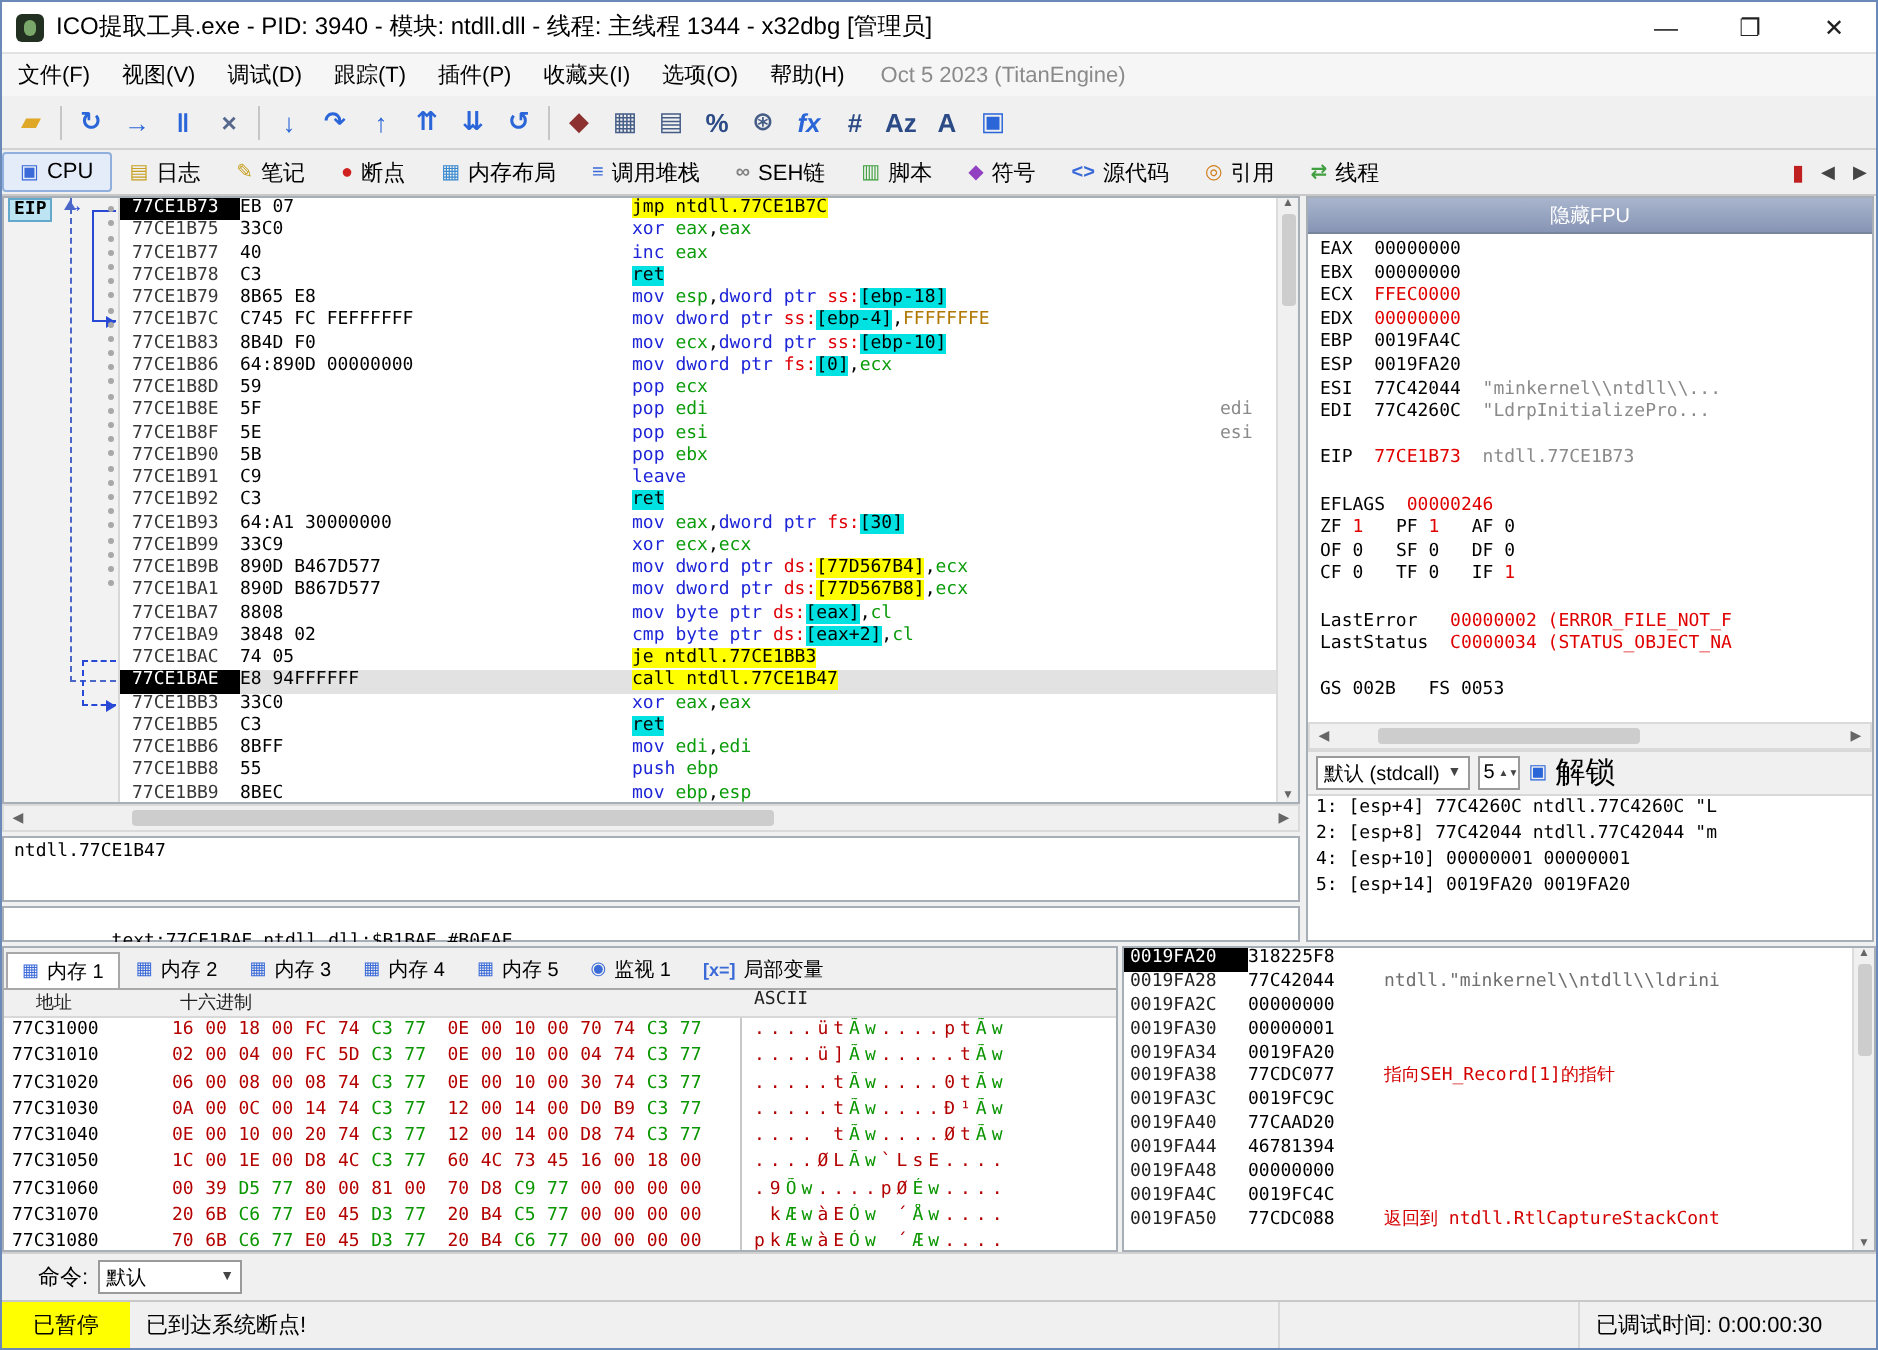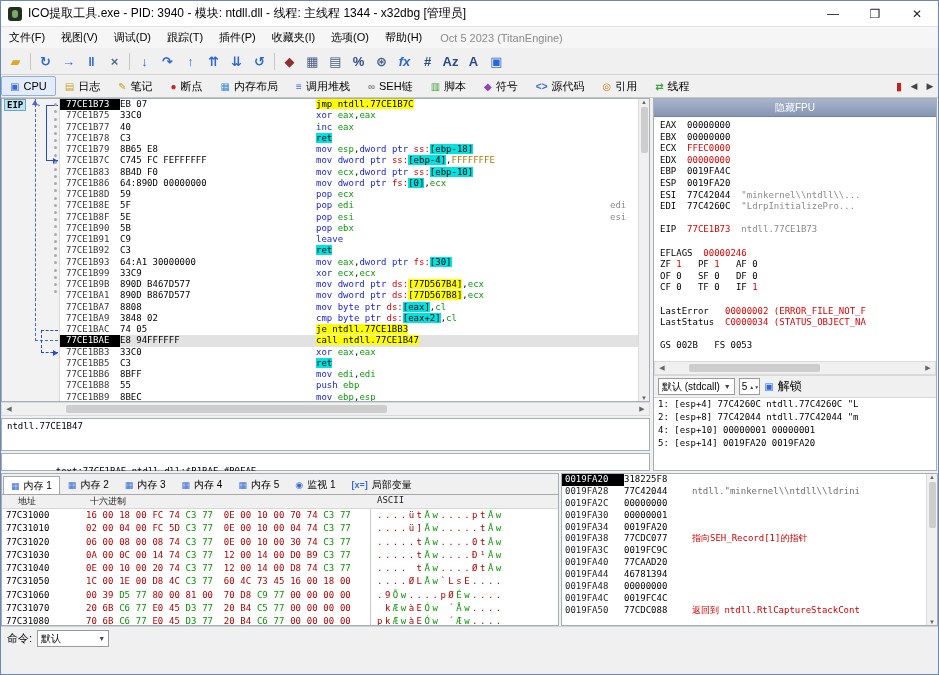--- a/index.html
+++ b/index.html
@@ -70,21 +70,21 @@
 .fpuhdr{height:18px;flex:none;background:linear-gradient(#a9b5cd,#8795b5);color:#fff;font-size:10px;display:flex;align-items:center;justify-content:center;border-bottom:1px solid #76849e}
 .rrows{height:244px;flex:none;overflow:hidden;font:9px "DejaVu Sans Mono",monospace;white-space:pre;padding:3px 0 0 6px}
 .rrow{height:11.6px;line-height:11.6px}
 .regscroll{margin:0}
 .argsbar{height:23px;flex:none;background:#f0f0f0;display:flex;align-items:center;gap:4px;padding:0 4px;border-top:1px solid #d8d8d8;border-bottom:1px solid #d8d8d8}
 .combo{background:#fff;border:1px solid #9a9a9a;height:17px;display:inline-flex;align-items:center;padding:0 3px;font-size:10px;gap:4px}
 .carr{font-size:7px;color:#444}
 .spin{background:#fff;border:1px solid #9a9a9a;height:17px;display:inline-flex;align-items:center;padding:0 2px;font-size:10px;gap:2px}
 .spinbtns{font-size:5px;color:#444;display:inline-block;line-height:6px;width:8px;text-align:center}
 .lockicon{color:#2b66d9;font-size:10px}
-.locklabel{font-size:12px}
+.locklabel{font-size:15px}
 .args{flex:1;overflow:hidden;font:9px "DejaVu Sans Mono",monospace;white-space:pre;background:#fff}
 .argrow{height:13px;line-height:13px;padding-left:4px}
 
 .bottom{height:155px;display:flex;flex:none;background:#f0f0f0;border-top:2px solid #f0f0f0}
 .dumppane{width:558px;flex:none;background:#fff;border:1px solid #a8aeb6;position:relative;display:flex;flex-direction:column;overflow:hidden}
 .dumptabs{height:21px;flex:none;background:#f0f0f0;border-bottom:1px solid #a8a8a8;display:flex;align-items:flex-end;padding-left:1px;overflow:hidden;white-space:nowrap}
 .dtab{display:inline-flex;align-items:center;gap:4px;padding:2px 7px;height:19px;font-size:10px;border:1px solid transparent;flex:none}
 .dtab.active{background:#fff;border:1px solid #a8a8a8;border-bottom:1px solid #fff;margin-bottom:-1px}
 .dticon{color:#3a6ad8;font-size:9px;font-weight:bold}
 .dumphdr{height:14px;flex:none;background:#f0f0f0;border-bottom:1px solid #d8d8d8;font:9px "DejaVu Sans Mono",monospace;display:flex;color:#222}
@@ -101,21 +101,21 @@
 .b-r{color:#b40000}.b-g{color:#0a9600}
 .stackpane{flex:1;background:#fff;border:1px solid #a8aeb6;margin-left:2px;position:relative;overflow:hidden}
 .stackrows{position:absolute;left:0;top:0;right:10px;bottom:0;font:9px "DejaVu Sans Mono",monospace;overflow:hidden}
 .strow{display:flex;height:11.9px;line-height:11.9px}
 .st-addr{width:62px;flex:none;padding-left:3px;color:#222}
 .st-addr.sel{background:#000;color:#fff}
 .st-val{width:68px;flex:none;color:#000}
 .st-cmt{flex:1;overflow:hidden;white-space:pre}
 .c-gray{color:#6e6e6e}.c-red{color:#d40000}
 
-.cmdbar{height:24px;flex:none;background:#f0f0f0;display:flex;align-items:center;gap:5px;padding:0 6px;border-top:1px solid #d0d0d0}
+.cmdbar{height:24px;flex:none;background:#f0f0f0;display:flex;align-items:center;gap:5px;padding:0 18px;border-top:1px solid #d0d0d0}
 .cmdlabel{font-size:11px;flex:none}
 .cmdinput{flex:1;height:18px;border:1px solid #7a8a9a;background:#fff;font:10px "DejaVu Sans Mono",monospace;padding:0 4px;color:#000}
 .cmdinput::placeholder{color:#9a9a9a}
 .cmdcombo{width:72px;justify-content:space-between}
 
 .statusbar{flex:1;background:#f0f0f0;display:flex;align-items:stretch;border-top:1px solid #c8c8c8;font-size:11px}
 .sbbadge{width:64px;flex:none;background:#ffff00;color:#000;display:flex;align-items:center;justify-content:center}
 .sbmsg{flex:1;display:flex;align-items:center;padding-left:8px;border-right:1px solid #d8d8d8}
 .sbcell{width:150px;flex:none;border-right:1px solid #d8d8d8}
 .sbtime{width:148px;flex:none;display:flex;align-items:center;padding-left:8px}
@@ -618,14 +618,20 @@
   </div>
 
   <div class="cmdbar">
     <span class="cmdlabel">命令:</span>
     <div class="combo cmdcombo">
       <span>默认</span>
       <span class="carr">▼</span>
     </div>
   </div>
 
+  <div class="statusbar">
+    <span class="sbbadge">已暂停</span>
+    <span class="sbmsg">已到达系统断点!</span>
+    <span class="sbcell"></span>
+    <span class="sbtime">已调试时间: 0:00:00:30</span>
+  </div>
 
 </div>
 
 </body></html>

